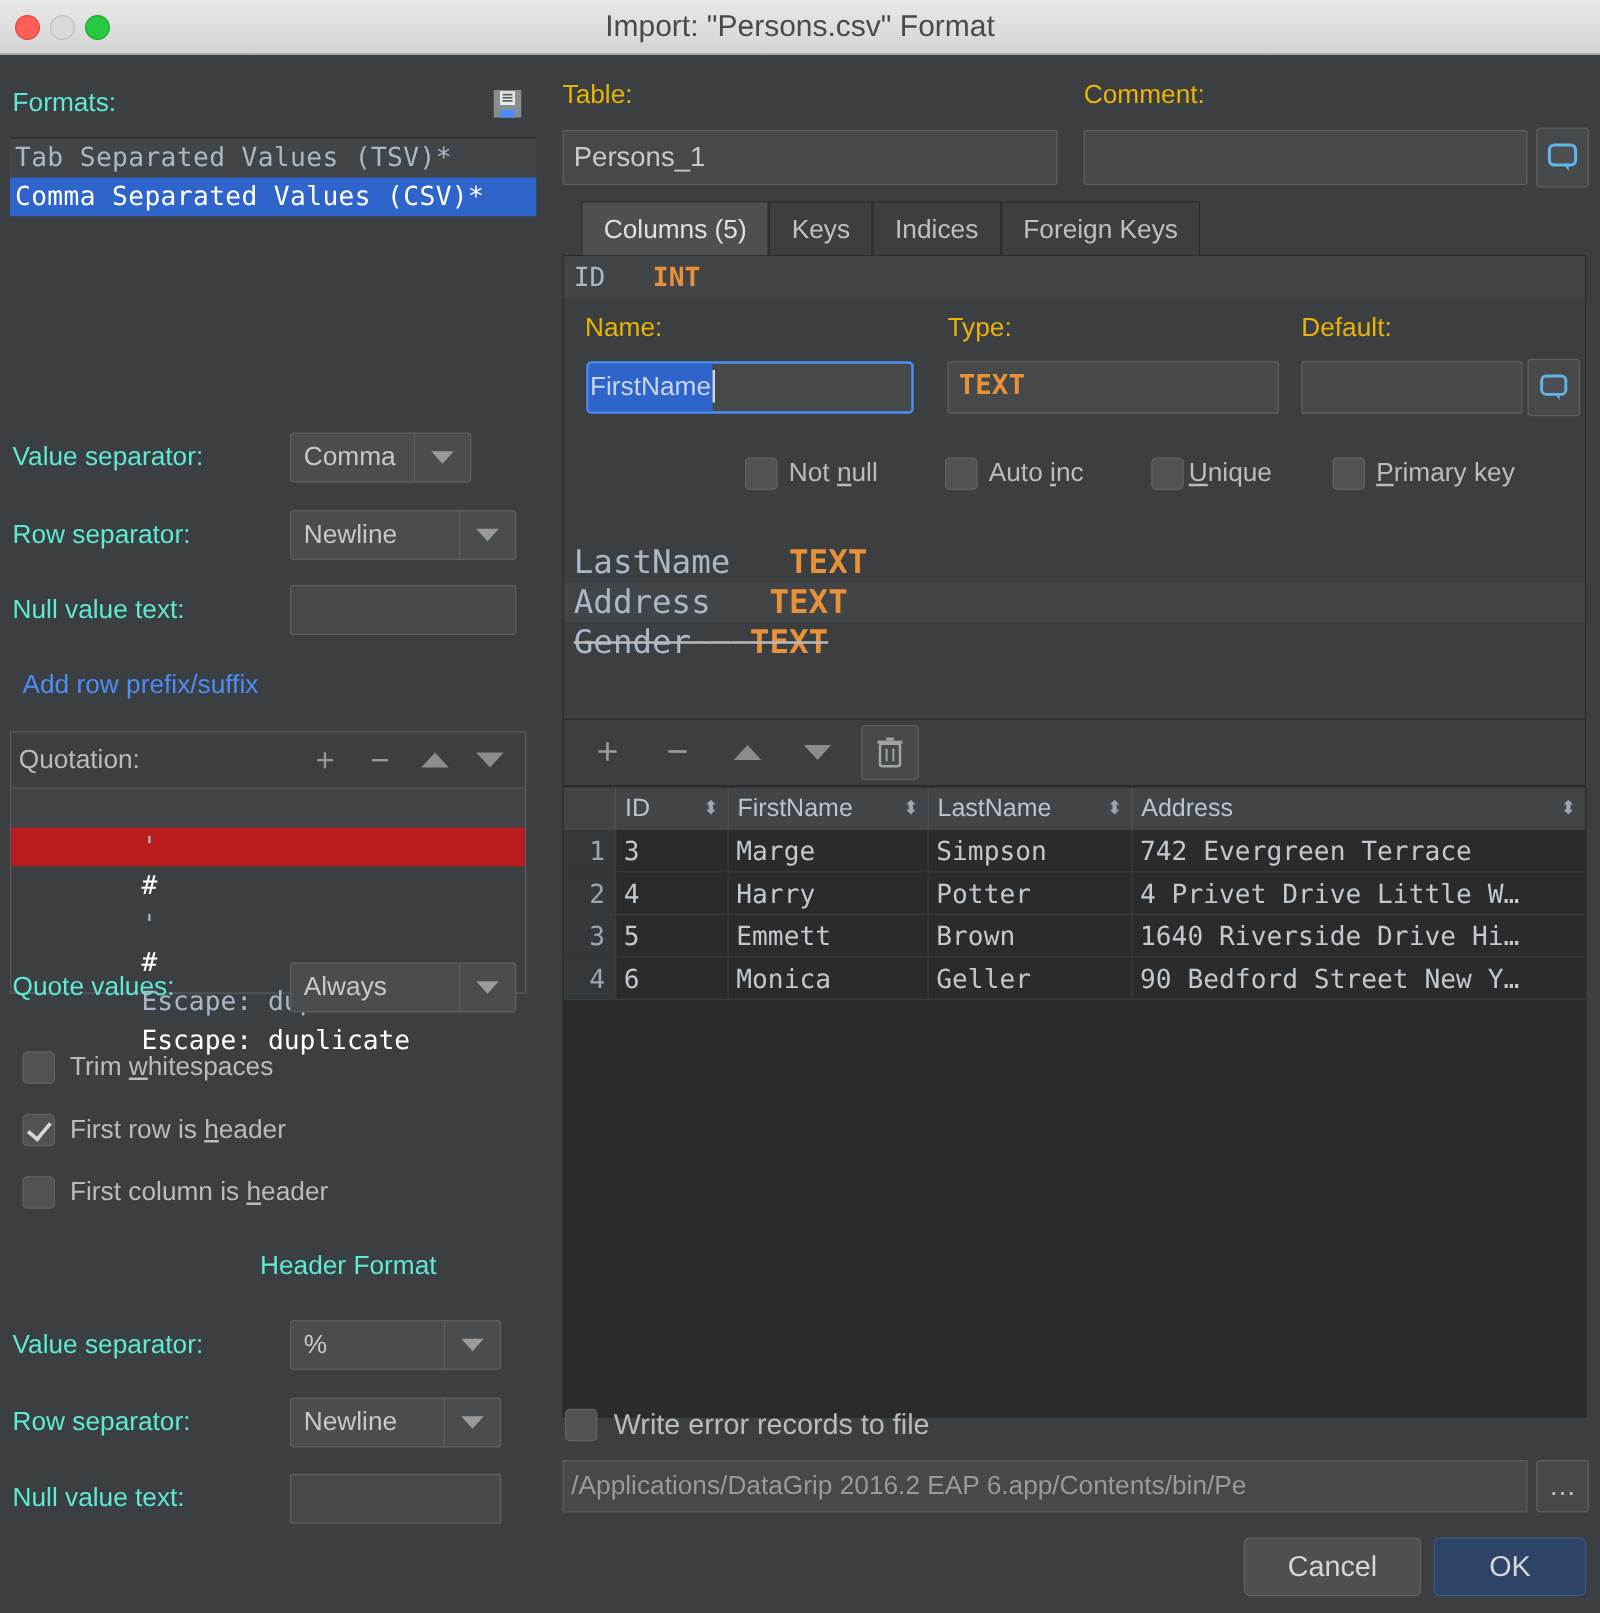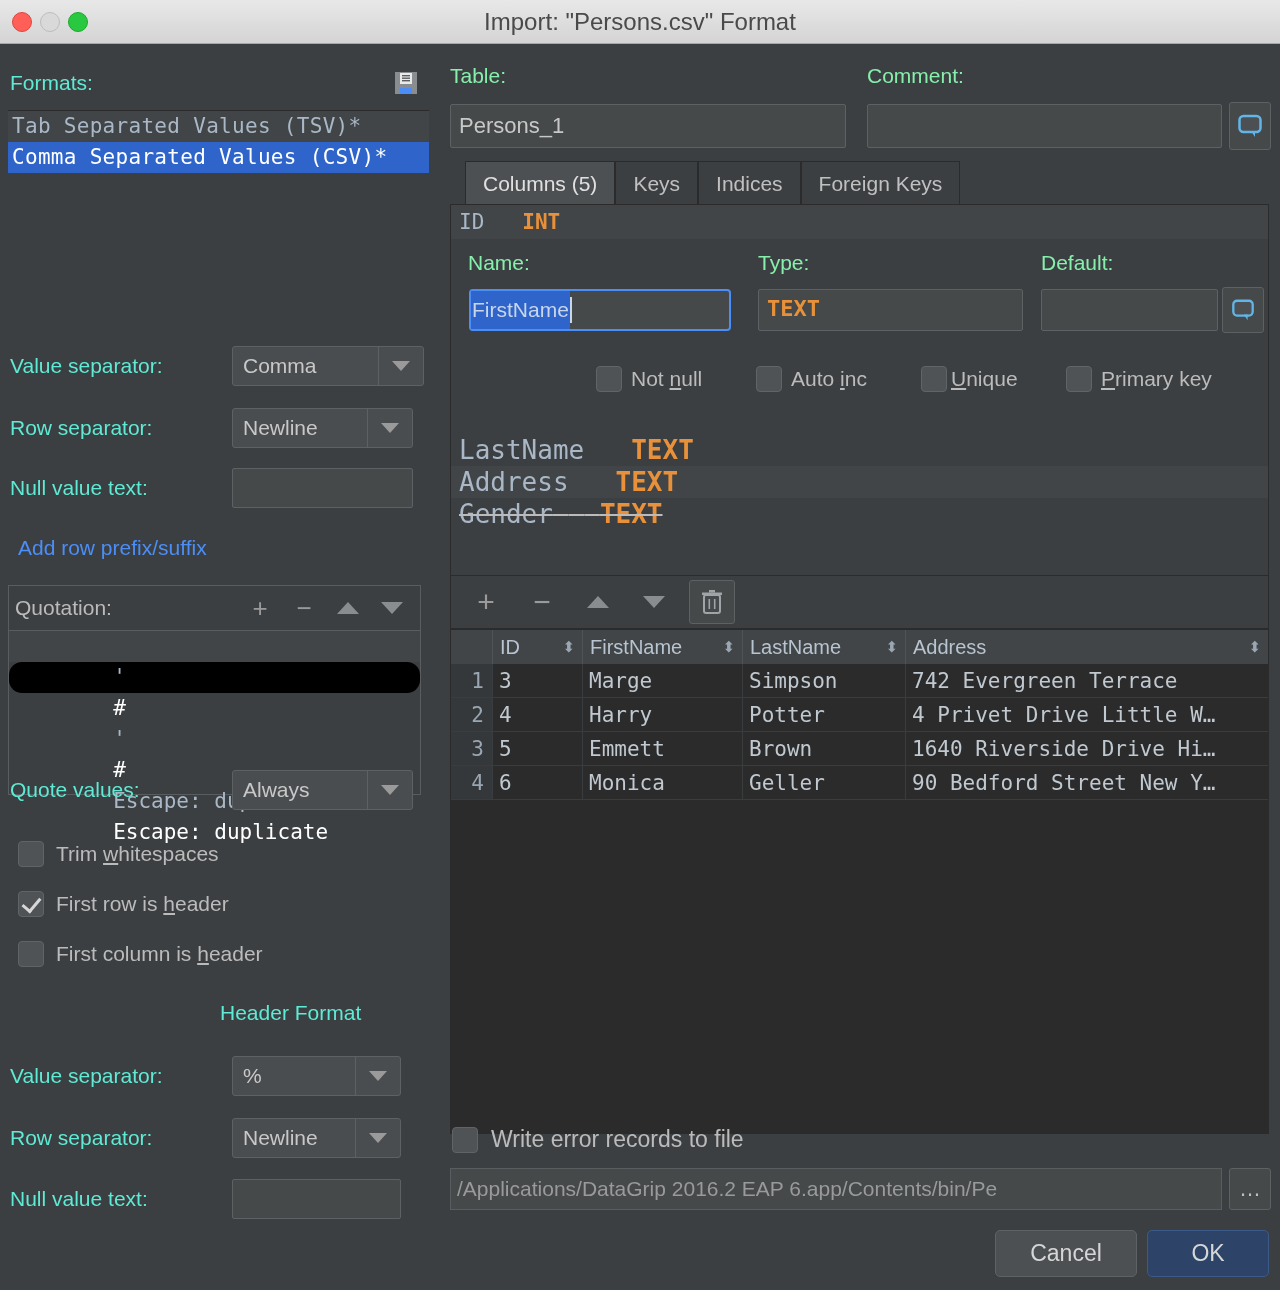--- a/index.html
+++ b/index.html
@@ -97,38 +97,38 @@
   .quote-head .ttl { color: #bbbbbb; font-size: 21px; flex: 1; }
   .qbtn { width: 44px; text-align: center; color: #9a9a9a; font-size: 26px; cursor: pointer; }
   .tri-up { width:0;height:0;border-left:11px solid transparent;border-right:11px solid transparent;border-bottom:12px solid #8a8d8f;margin:0 auto; }
   .tri-dn { width:0;height:0;border-left:11px solid transparent;border-right:11px solid transparent;border-top:12px solid #8a8d8f;margin:0 auto; }
   .q-row {
     height: 31px; line-height: 31px; padding-left: 3px;
     font-family: "DejaVu Sans Mono", monospace; font-size: 21px; color: #a9b7c6;
     white-space: pre;
   }
   .q-row.alt { background: #414547; }
-  .q-row.sel { background: #000000; color: #ffffff; border-radius: 13px; }
+  .q-row.sel { background: #b91c1c; color: #ffffff; }
 
   
   .cbrow { position: absolute; display: flex; align-items: center; gap: 12px; }
   .cbox {
     width: 26px; height: 26px; border-radius: 4px;
     background: #4f5355; border: 1px solid #606466; position: relative; flex: none;
   }
   .cbox.checked::after {
     content: ""; position: absolute; left: 7px; top: 2px;
     width: 8px; height: 15px; border: solid #d7d7d7;
     border-width: 0 3px 3px 0; transform: rotate(40deg);
   }
   .cbtxt { color: #bbbbbb; font-size: 21px; white-space: nowrap; }
   .u { text-decoration: underline; }
 
   
-  .r-lbl { position: absolute; color: #86efac; font-size: 21px; }
+  .r-lbl { position: absolute; color: #eab308; font-size: 21px; }
 
   .tabs { position: absolute; left: 13px; top: 117px; display: flex; align-items: flex-start; margin-left: 15px; }
   .tab {
     height: 44px; line-height: 44px; padding: 0 17px;
     font-size: 21px; color: #c0c0c0; background: #3c3f41;
     border: 1px solid #2b2b2b; border-bottom: none; cursor: pointer;
   }
   .tab.active { background: #4d5052; color: #e0e0e0; border-bottom: 1px solid #4d5052; }
 
   .columns-area {
@@ -234,21 +234,21 @@
     </svg>
   </div>
 
   <div class="formats-list">
     <div class="fmt-row alt">Tab Separated Values (TSV)*</div>
     <div class="fmt-row sel">Comma Separated Values (CSV)*</div>
   </div>
 
   <div class="field-row" style="left:10px; top:302px; width:420px;">
     <div class="lbl" style="width:222px;">Value separator:</div>
-    <div class="combo" style="width:192px;">
+    <div class="combo" style="width:145px;">
       <div class="val" style="flex:1;">Comma</div>
       <div class="arrowbox">
           <span class="caret"></span>
         </div>
     </div>
   </div>
 
   <div class="field-row" style="left:10px; top:364px; width:420px;">
     <div class="lbl" style="width:222px;">Row separator:</div>
     <div class="combo" style="width:181px;">
@@ -312,21 +312,21 @@
   </div>
   <div class="cbrow" style="left:18px; top:847px;">
     <span class="cbox checked"></span>
     <span class="cbtxt">First row is <span class="u">h</span>eader</span>
   </div>
   <div class="cbrow" style="left:18px; top:897px;">
     <span class="cbox"></span>
     <span class="cbtxt">First column is <span class="u">h</span>eader</span>
   </div>
 
-  <div class="lbl" style="position:absolute; left:220px; top:957px;">Header Format</div>
+  <div class="lbl" style="position:absolute; left:208px; top:957px;">Header Format</div>
 
   <div class="field-row" style="left:10px; top:1012px; width:420px;">
     <div class="lbl" style="width:222px;">Value separator:</div>
     <div class="combo" style="width:169px;">
       <div class="val" style="flex:1;">%</div>
       <div class="arrowbox">
           <span class="caret"></span>
         </div>
     </div>
   </div>

